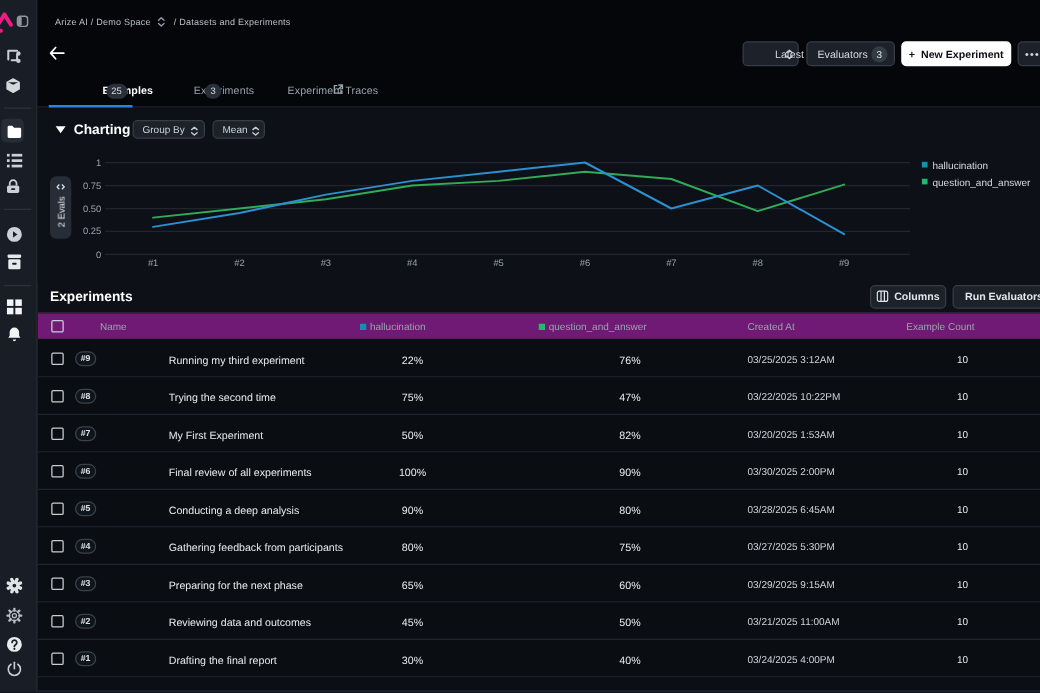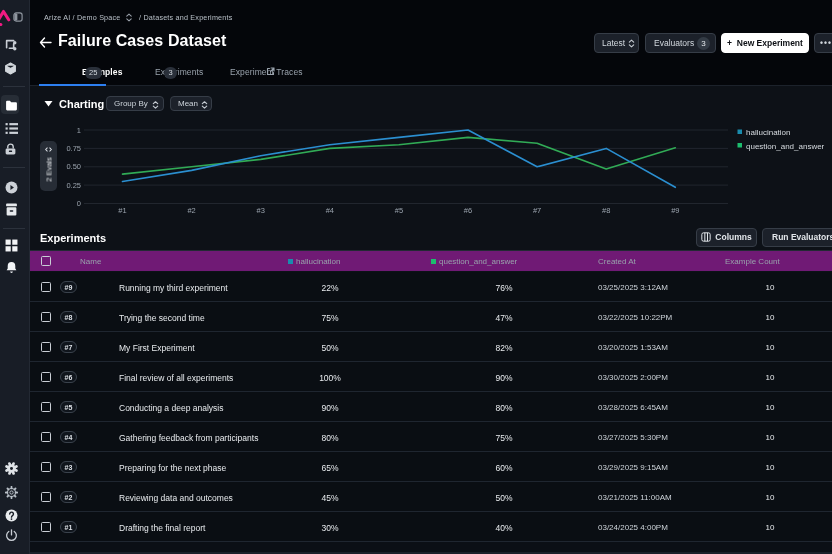--- a/index.html
+++ b/index.html
@@ -20,21 +20,21 @@
 
 #chartsec { left:30px; top:87px; width:644px; height:139px; background:#0d1117; }
 .sel { position:absolute; top:9px; height:15px; background:#1c212a; border:1px solid #363d47; border-radius:4px; color:#cdd4db; font-size:8px; display:flex; align-items:center; }
 
 #tablesec { left:30px; top:226px; width:802px; height:328px; }
 .hbtn { position:absolute; top:1.5px; height:19px; background:#1c212a; border:1px solid #363d47; border-radius:4px; color:#e2e6ea; font-size:8.5px; font-weight:700; display:flex; align-items:center; justify-content:center; }
 #thead { position:absolute; left:0; top:24px; width:802px; height:21px; background:#701a75; border-top:1px solid #222933; color:#99a2ac; font-size:8px; }
 .row { position:absolute; left:0; width:802px; height:30px; background:#0a0e13; border-bottom:1px solid #1f2630; color:#e8ebee; font-size:8.5px; }
 .cb { position:absolute; left:11px; width:9.5px; height:9.5px; border:1.3px solid #c9ced5; border-radius:1.5px; }
 .badge { position:absolute; left:30px; top:9px; width:17px; height:12px; border:1px solid #3a424c; background:#10151c; border-radius:6px; color:#dde1e6; font-size:7px; font-weight:700; text-align:center; line-height:12px; }
-.nm { position:absolute; left:49px; top:10.5px;padding-left:40px; }
+.nm { position:absolute; left:65px; top:10.5px;padding-left:40px; }
 .v1 { position:absolute; left:270px; width:60px; top:10.5px; text-align:center; }
 .v2 { position:absolute; left:444px; width:60px; top:10.5px; text-align:center; }
 .dt { position:absolute; left:568px; top:10.5px; font-size:8px; color:#ced4da; }
 .ec { position:absolute; left:710px; width:60px; top:10.5px; text-align:center; font-size:8px; }
 </style>
 </head>
 <body>
 
 <div class="abs" id="sidebar">
   <svg class="abs" style="left:0px;top:8px" width="14" height="20" viewBox="0 0 14 20">
@@ -115,23 +115,22 @@
 
 <div class="abs" id="header">
   <div id="crumb">Arize AI / Demo Space</div>
   <svg class="abs" style="left:95px;top:12.5px" width="8" height="9" viewBox="0 0 9 10">
     <path d="M2 3.5 L4.5 1.2 L7 3.5 M2 6.5 L4.5 8.8 L7 6.5" stroke="#9aa1ab" stroke-width="1.2" fill="none" stroke-linecap="round" stroke-linejoin="round"></path>
   </svg>
   <div class="abs" style="left:109px;top:12.5px;font-size:7.2px;color:#b9c0c8;letter-spacing:0.2px">/ Datasets and Experiments</div>
   <svg class="abs" style="left:9px;top:37px" width="13" height="11" viewBox="0 0 13 11">
     <path d="M5.5 1 L1.5 5.5 L5.5 10 M1.5 5.5 H12" stroke="#fff" stroke-width="1.4" fill="none" stroke-linecap="round" stroke-linejoin="round"></path>
   </svg>
-  <div id="title">Failure Cases Dataset</div>
-
-  <div class="btn" style="left:564px;width:45px;justify-content:flex-start;padding-left:7px">Latest</div>
+
+  <div class="btn" style="left:564px;width:45px;justify-content:flex-start;padding-left:25px">Latest</div>
   <svg class="abs" style="left:598px;top:38.5px" width="7" height="9" viewBox="0 0 8 10">
     <path d="M1.5 3.4 L4 1.2 L6.5 3.4 M1.5 6.6 L4 8.8 L6.5 6.6" stroke="#c6ccd3" stroke-width="1.3" fill="none" stroke-linecap="round" stroke-linejoin="round"></path>
   </svg>
   <div class="btn" style="left:615px;width:71px;justify-content:flex-start;padding-left:8px">Evaluators</div>
   <div class="abs" style="left:667px;top:36.5px;width:13px;height:13px;border-radius:7px;background:#333b45;color:#e3e7eb;font-size:8px;text-align:center;line-height:13px">3</div>
   <div class="btn" style="left:691px;width:88px;background:#fff;border-color:#fff;color:#0b0e13;font-weight:700;font-size:8.5px">+&nbsp; New Experiment</div>
   <div class="btn" style="left:784px;width:24px;font-weight:700;letter-spacing:1px">•••</div>
 
   <div class="tabtxt" style="left:12px;color:#fff;font-weight:700">Examples</div>
   <div class="pill" style="left:55px;width:16.5px">25</div>

